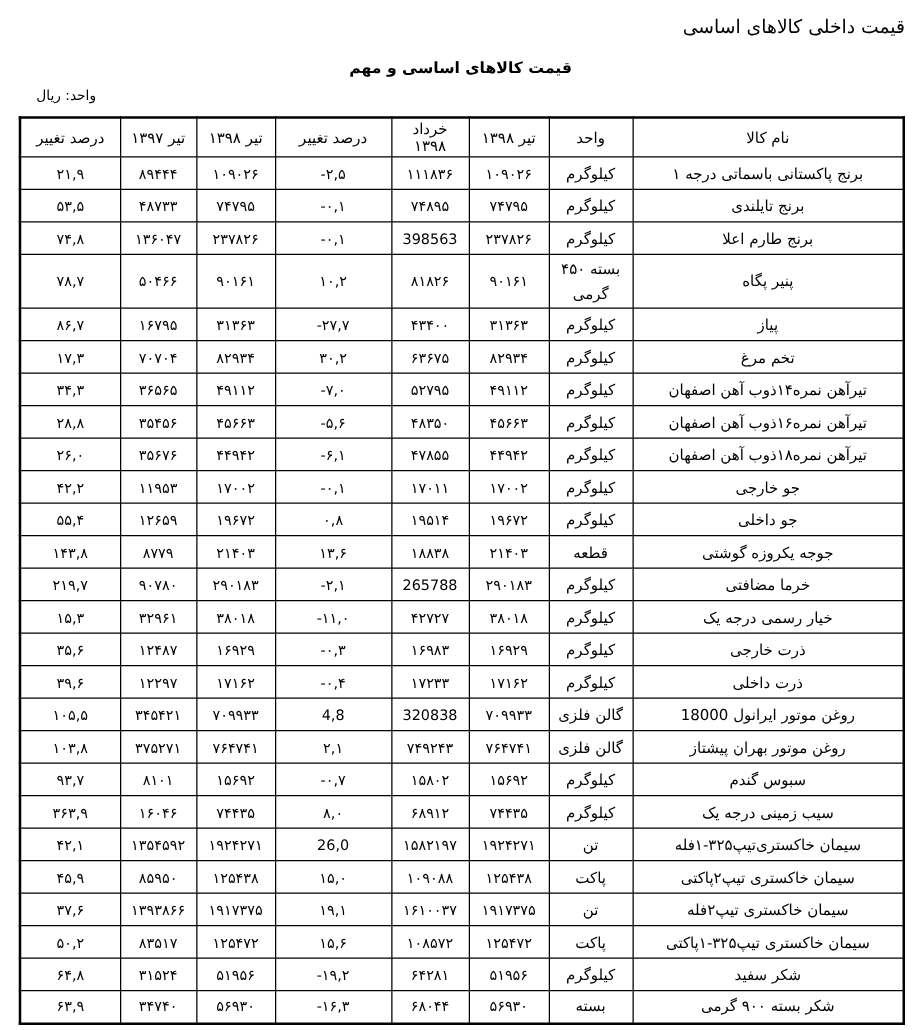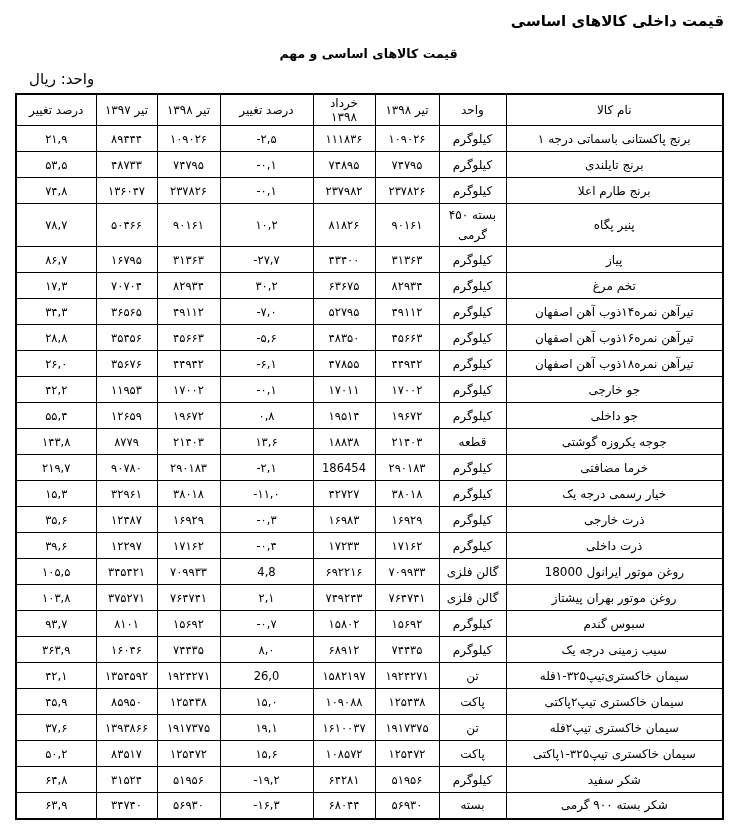--- a/index.html
+++ b/index.html
@@ -12,37 +12,37 @@
     color: #000;
     direction: rtl;
     position: relative;
     overflow: hidden;
   }
   .page-title {
     position: absolute;
     top: 12px;
     right: 13px;
     font-size: 15px;
-    font-weight: bold;
+    font-weight: normal;
     letter-spacing: 0;
   }
   .page-subtitle {
     position: absolute;
     top: 46px;
     left: 0;
     right: 0;
     text-align: center;
     font-size: 12.5px;
     font-weight: bold;
   }
   .unit-note {
     position: absolute;
     top: 70px;
     left: 29px;
-    font-size: 15px;
+    font-size: 11px;
     direction: rtl;
     text-align: center;
   }
   table.price-table {
     position: absolute;
     top: 93px;
     left: 15px;
     width: 707px;
     border-collapse: collapse;
     table-layout: fixed;
@@ -116,21 +116,21 @@
         <td class="num">۷۴۸۹۵</td>
         <td class="num">-۰,۱</td>
         <td class="num">۷۴۷۹۵</td>
         <td class="num">۴۸۷۳۳</td>
         <td class="num">۵۳,۵</td>
       </tr>
       <tr>
         <td class="name-cell">برنج طارم اعلا</td>
         <td class="unit-cell">کیلوگرم</td>
         <td class="num">۲۳۷۸۲۶</td>
-        <td class="num">۲۳۷۹۸۲</td>
+        <td class="num">398563</td>
         <td class="num">-۰,۱</td>
         <td class="num">۲۳۷۸۲۶</td>
         <td class="num">۱۳۶۰۴۷</td>
         <td class="num">۷۴,۸</td>
       </tr>
       <tr>
         <td class="name-cell">پنیر پگاه</td>
         <td class="unit-cell">بسته ۴۵۰ گرمی</td>
         <td class="num">۹۰۱۶۱</td>
         <td class="num">۸۱۸۲۶</td>
@@ -216,21 +216,21 @@
         <td class="num">۱۸۸۳۸</td>
         <td class="num">۱۳,۶</td>
         <td class="num">۲۱۴۰۳</td>
         <td class="num">۸۷۷۹</td>
         <td class="num">۱۴۳,۸</td>
       </tr>
       <tr>
         <td class="name-cell">خرما مضافتی</td>
         <td class="unit-cell">کیلوگرم</td>
         <td class="num">۲۹۰۱۸۳</td>
-        <td class="num">186454</td>
+        <td class="num">265788</td>
         <td class="num">-۲,۱</td>
         <td class="num">۲۹۰۱۸۳</td>
         <td class="num">۹۰۷۸۰</td>
         <td class="num">۲۱۹,۷</td>
       </tr>
       <tr>
         <td class="name-cell">خیار رسمی درجه یک</td>
         <td class="unit-cell">کیلوگرم</td>
         <td class="num">۳۸۰۱۸</td>
         <td class="num">۴۲۷۲۷</td>
@@ -256,21 +256,21 @@
         <td class="num">۱۷۲۳۳</td>
         <td class="num">-۰,۴</td>
         <td class="num">۱۷۱۶۲</td>
         <td class="num">۱۲۲۹۷</td>
         <td class="num">۳۹,۶</td>
       </tr>
       <tr>
         <td class="name-cell">روغن موتور ایرانول 18000</td>
         <td class="unit-cell">گالن فلزی</td>
         <td class="num">۷۰۹۹۳۳</td>
-        <td class="num">۶۹۲۲۱۶</td>
+        <td class="num">320838</td>
         <td class="num">4,8</td>
         <td class="num">۷۰۹۹۳۳</td>
         <td class="num">۳۴۵۴۲۱</td>
         <td class="num">۱۰۵,۵</td>
       </tr>
       <tr>
         <td class="name-cell">روغن موتور بهران پیشتاز</td>
         <td class="unit-cell">گالن فلزی</td>
         <td class="num">۷۶۴۷۴۱</td>
         <td class="num">۷۴۹۲۴۳</td>

